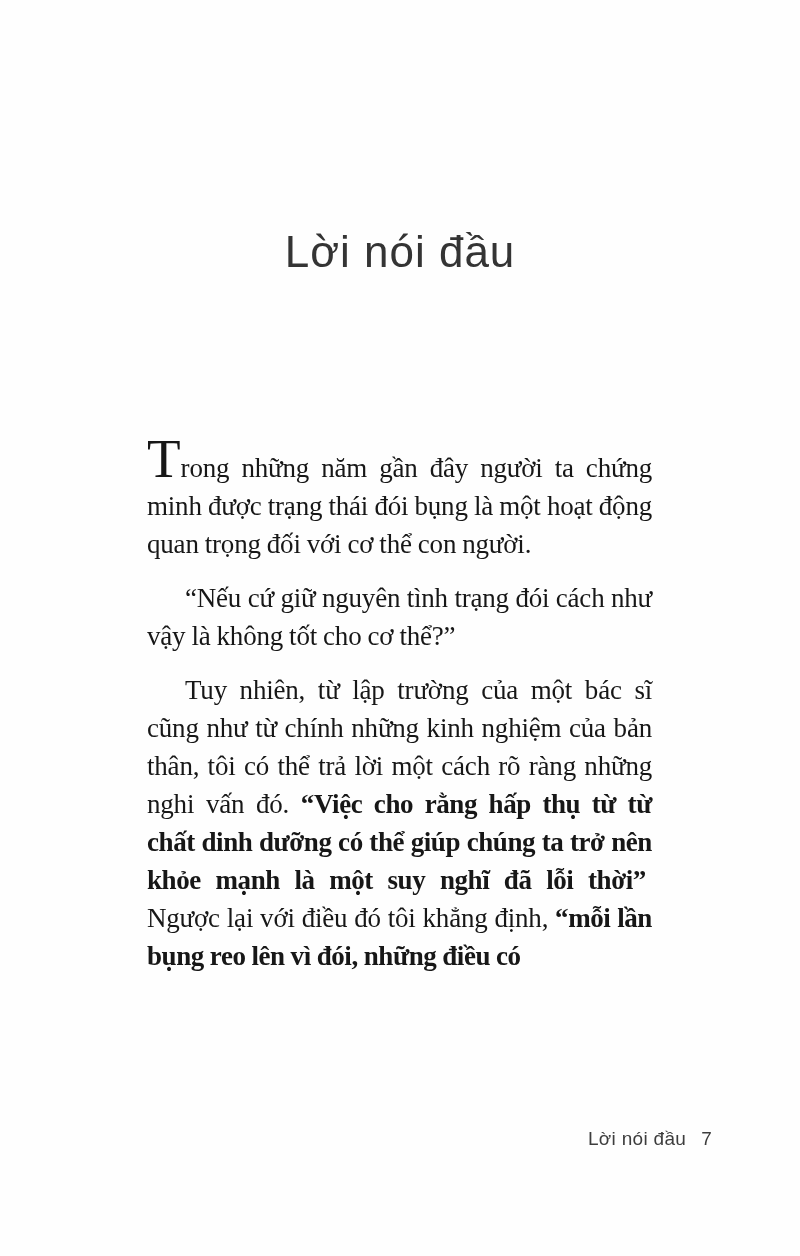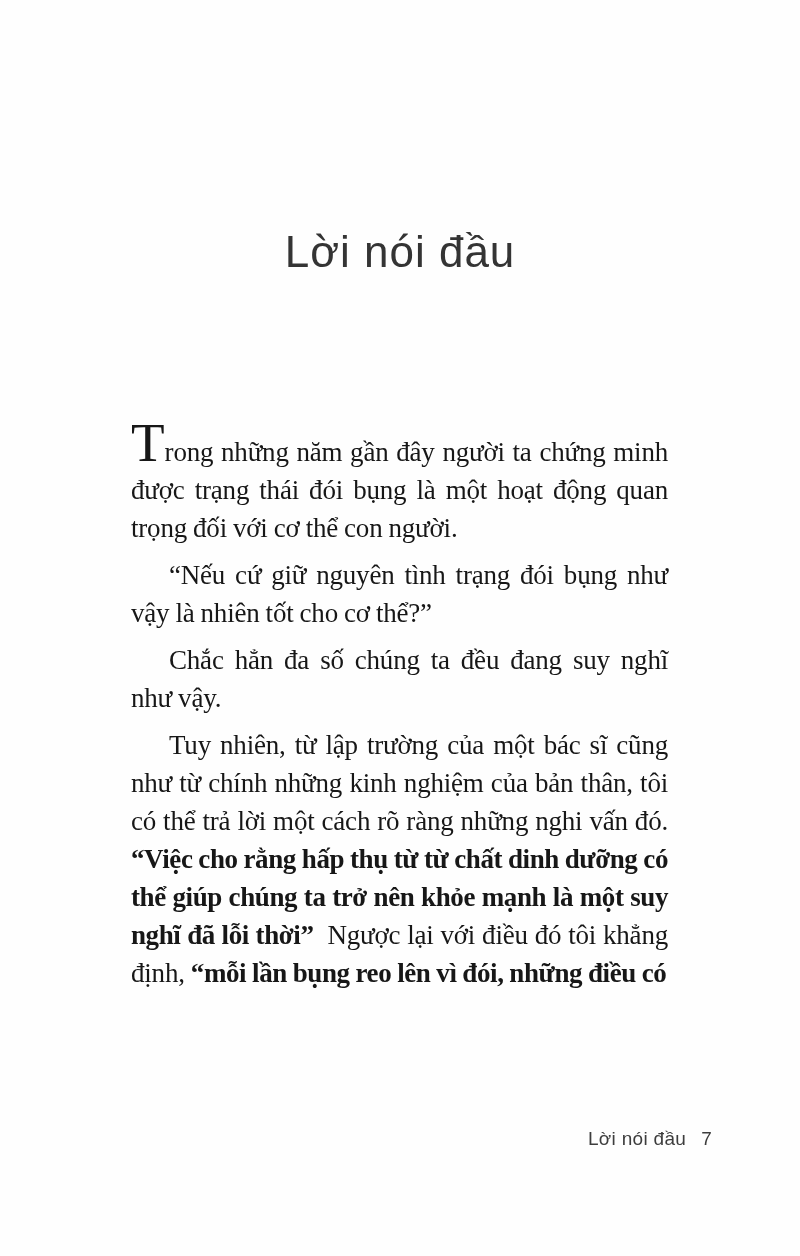--- a/index.html
+++ b/index.html
@@ -35,21 +35,21 @@
     width: 537px;
     font-family: "Liberation Serif", "DejaVu Serif", serif;
     font-size: 27px;
     line-height: 38px;
     color: #171717;
     text-align: justify;
     letter-spacing: -0.2px;
     word-spacing: -0.5px;
   }
   .para {
-    margin: 0;
+    margin: 16px;
     text-indent: 38px;
   }
   .para + .para {
     margin-top: 9px;
   }
   .para.first {
     text-indent: 0;
   }
   .dropcap {
     font-size: 55px;
@@ -92,23 +92,22 @@
 <div class="page">
 
   <h1 class="chapter-title">Lời nói đầu</h1>
 
   <div class="body-text">
 
     <p class="para first"><span class="dropcap">T</span><span>rong những năm gần đây người ta chứng minh được trạng thái đói bụng là một hoạt động quan trọng đối với cơ thể con người.</span></p>
 
 
 
-    <p class="para">“Nếu cứ giữ nguyên tình trạng đói bụng như vậy là nhiên tốt cho cơ thể?”</p>
+    <p class="para">“Nếu cứ giữ nguyên tình trạng đói cách như vậy là không tốt cho cơ thể?”</p>
 
-    <p class="para">Chắc hẳn đa số chúng ta đều đang suy nghĩ như vậy.</p>
 
     <p class="para"><span>Tuy nhiên, từ lập trường của một bác sĩ cũng như từ chính những kinh nghiệm của bản thân, tôi có thể trả lời một cách rõ ràng những nghi vấn đó. </span><strong>“Việc cho rằng hấp thụ từ từ chất dinh dưỡng có thể giúp chúng ta trở nên khỏe mạnh là một suy nghĩ đã lỗi thời”</strong><span>&nbsp; Ngược lại với điều đó tôi khẳng định, </span><strong>“mỗi lần bụng reo lên vì đói, những điều có</strong></p>
 
   </div>
 
   <div class="page-footer">
     <span>Lời nói đầu</span><span class="pagenum">7</span>
   </div>
 
 </div>

